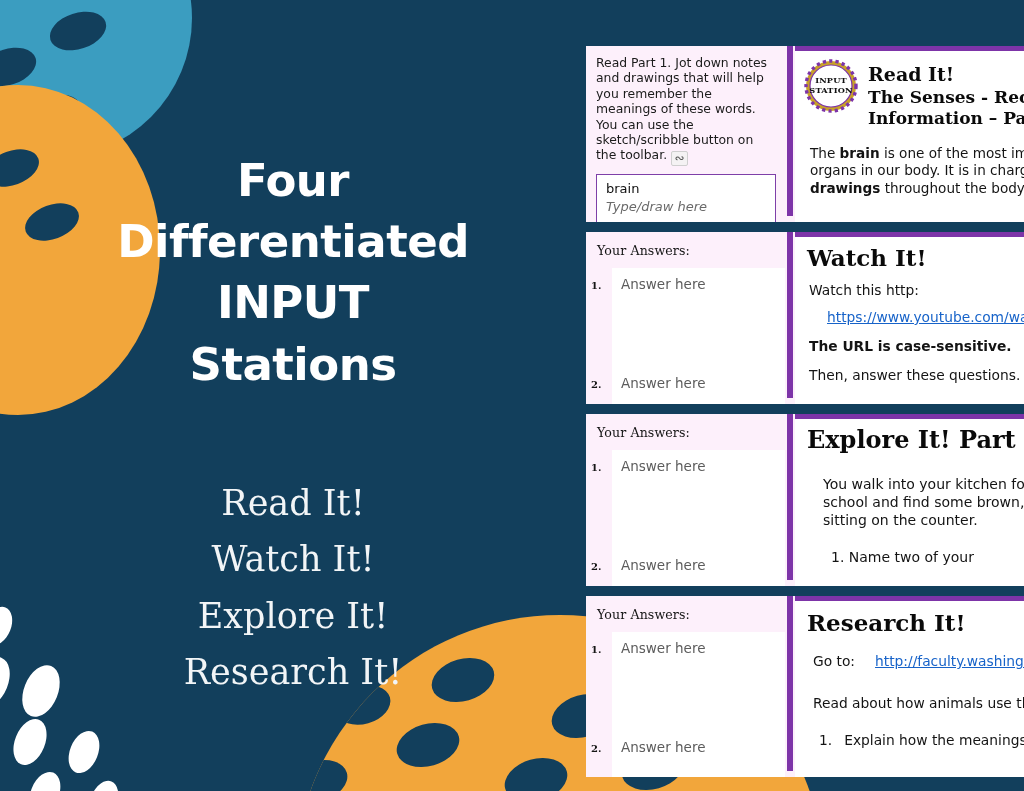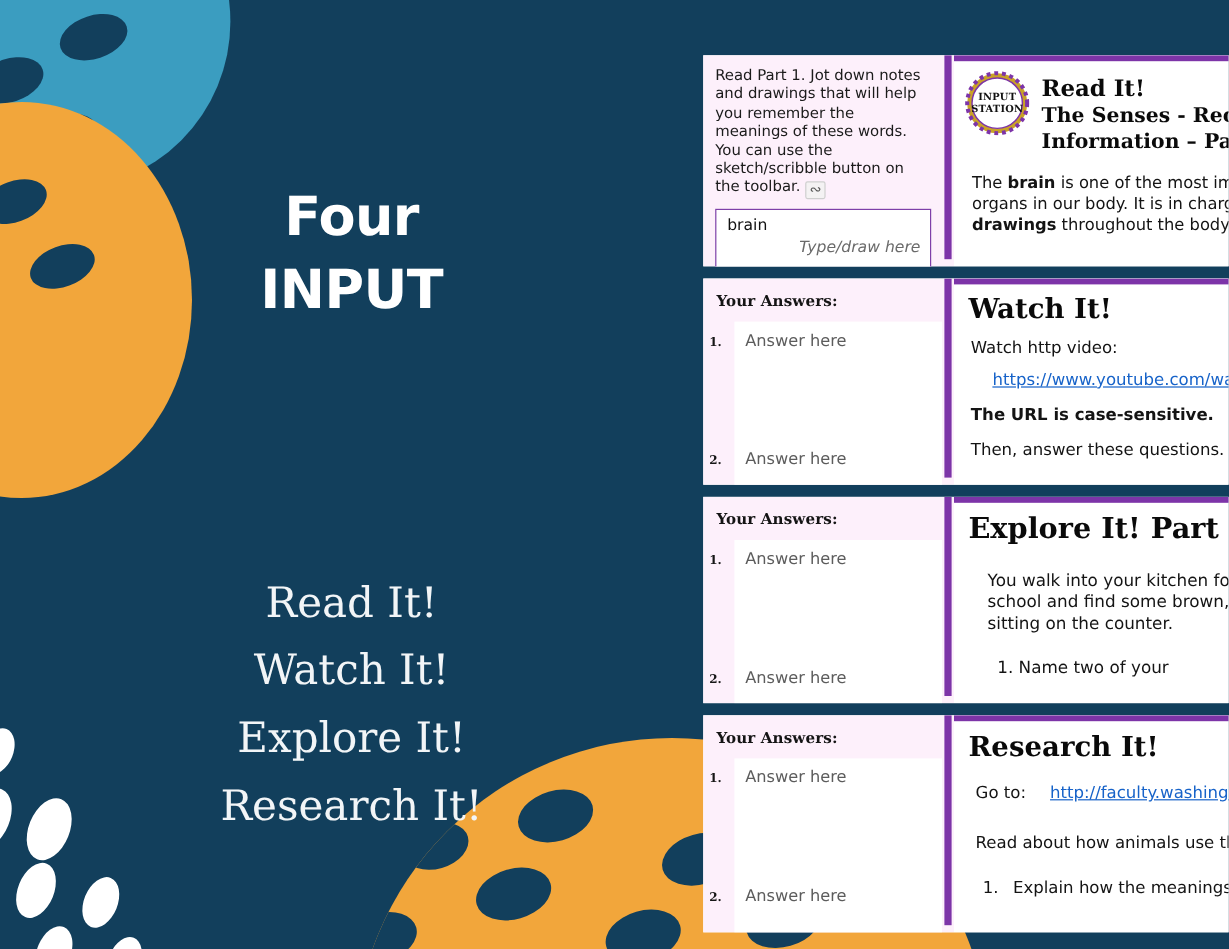--- a/index.html
+++ b/index.html
@@ -132,26 +132,25 @@
     font-size: 13px;
     color: #101010;
     line-height: 1.35;
   }
   .draw-box .dp {
     font-family: "DejaVu Sans", sans-serif;
     font-size: 13px;
     color: #6a6a6a;
     font-style: italic;
     line-height: 1.35;
-    text-align: right;
   }
 
   .answers-head {
     font-family: "DejaVu Serif", serif;
-    font-weight: 700;
+    font-weight: 400;
     font-size: 12.6px;
     color: #141414;
     letter-spacing: 0.1px;
     margin: 2px 0 8px 1px;
   }
 
   .answers-box {
     position: absolute;
     left: 26px;
     right: 0px;
@@ -389,21 +388,23 @@
       <ellipse cx="653" cy="768" rx="32" ry="21" transform="rotate(-16 653 768)"></ellipse>
       <ellipse cx="318" cy="781" rx="30" ry="20" transform="rotate(-16 318 781)"></ellipse>
       <ellipse cx="443" cy="818" rx="32" ry="21" transform="rotate(-16 443 818)"></ellipse>
     </g>
   </g>
 </svg>
 
 <section class="promo">
   <h1 class="promo-title">
     <span class="tline">Four</span>
+    <span class="tline">Differentiated</span>
     <span class="tline">INPUT</span>
+    <span class="tline">Stations</span>
   </h1>
   <div class="promo-sub">
     <span class="sline">Read It!</span>
     <span class="sline">Watch It!</span>
     <span class="sline">Explore It!</span>
     <span class="sline">Research It!</span>
   </div>
 </section>
 
 <section class="cards">
@@ -457,21 +458,21 @@
           <span>Answer here</span>
         </div>
       </div>
     </div>
     <div class="spine">
         <i></i>
       </div>
     <div class="pane-right">
       <div class="rtitle head-2">Watch It!</div>
       <div class="body-2">
-        <span>Watch http video:</span>
+        <span>Watch this http:</span>
         <a class="lnk" href="#">https://www.youtube.com/watch</a>
         <span class="bold">The URL is case-sensitive.</span>
         <span class="plain2">Then, answer these questions.</span>
       </div>
     </div>
   </article>
 
   <article class="card c3">
     <div class="pane-left">
       <div class="answers-head">Your Answers:</div>

